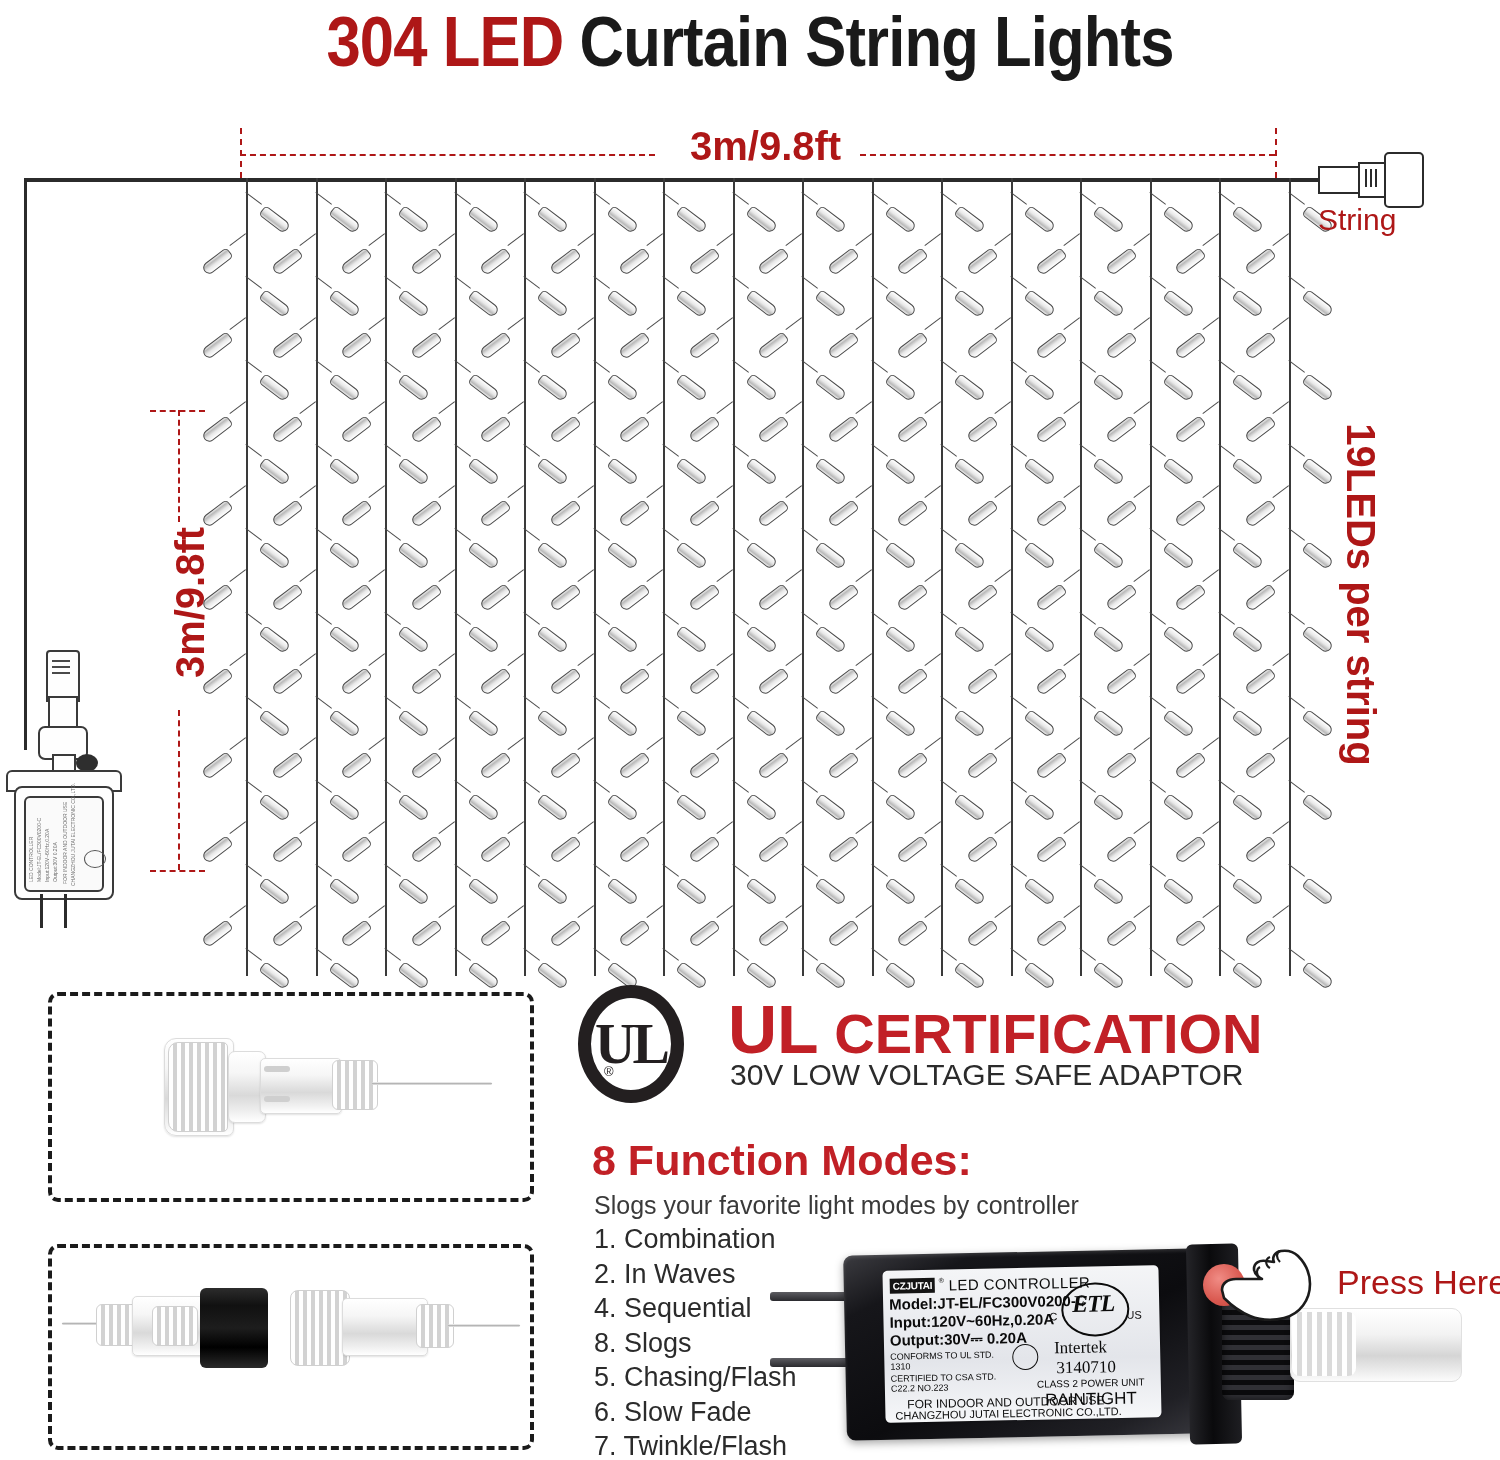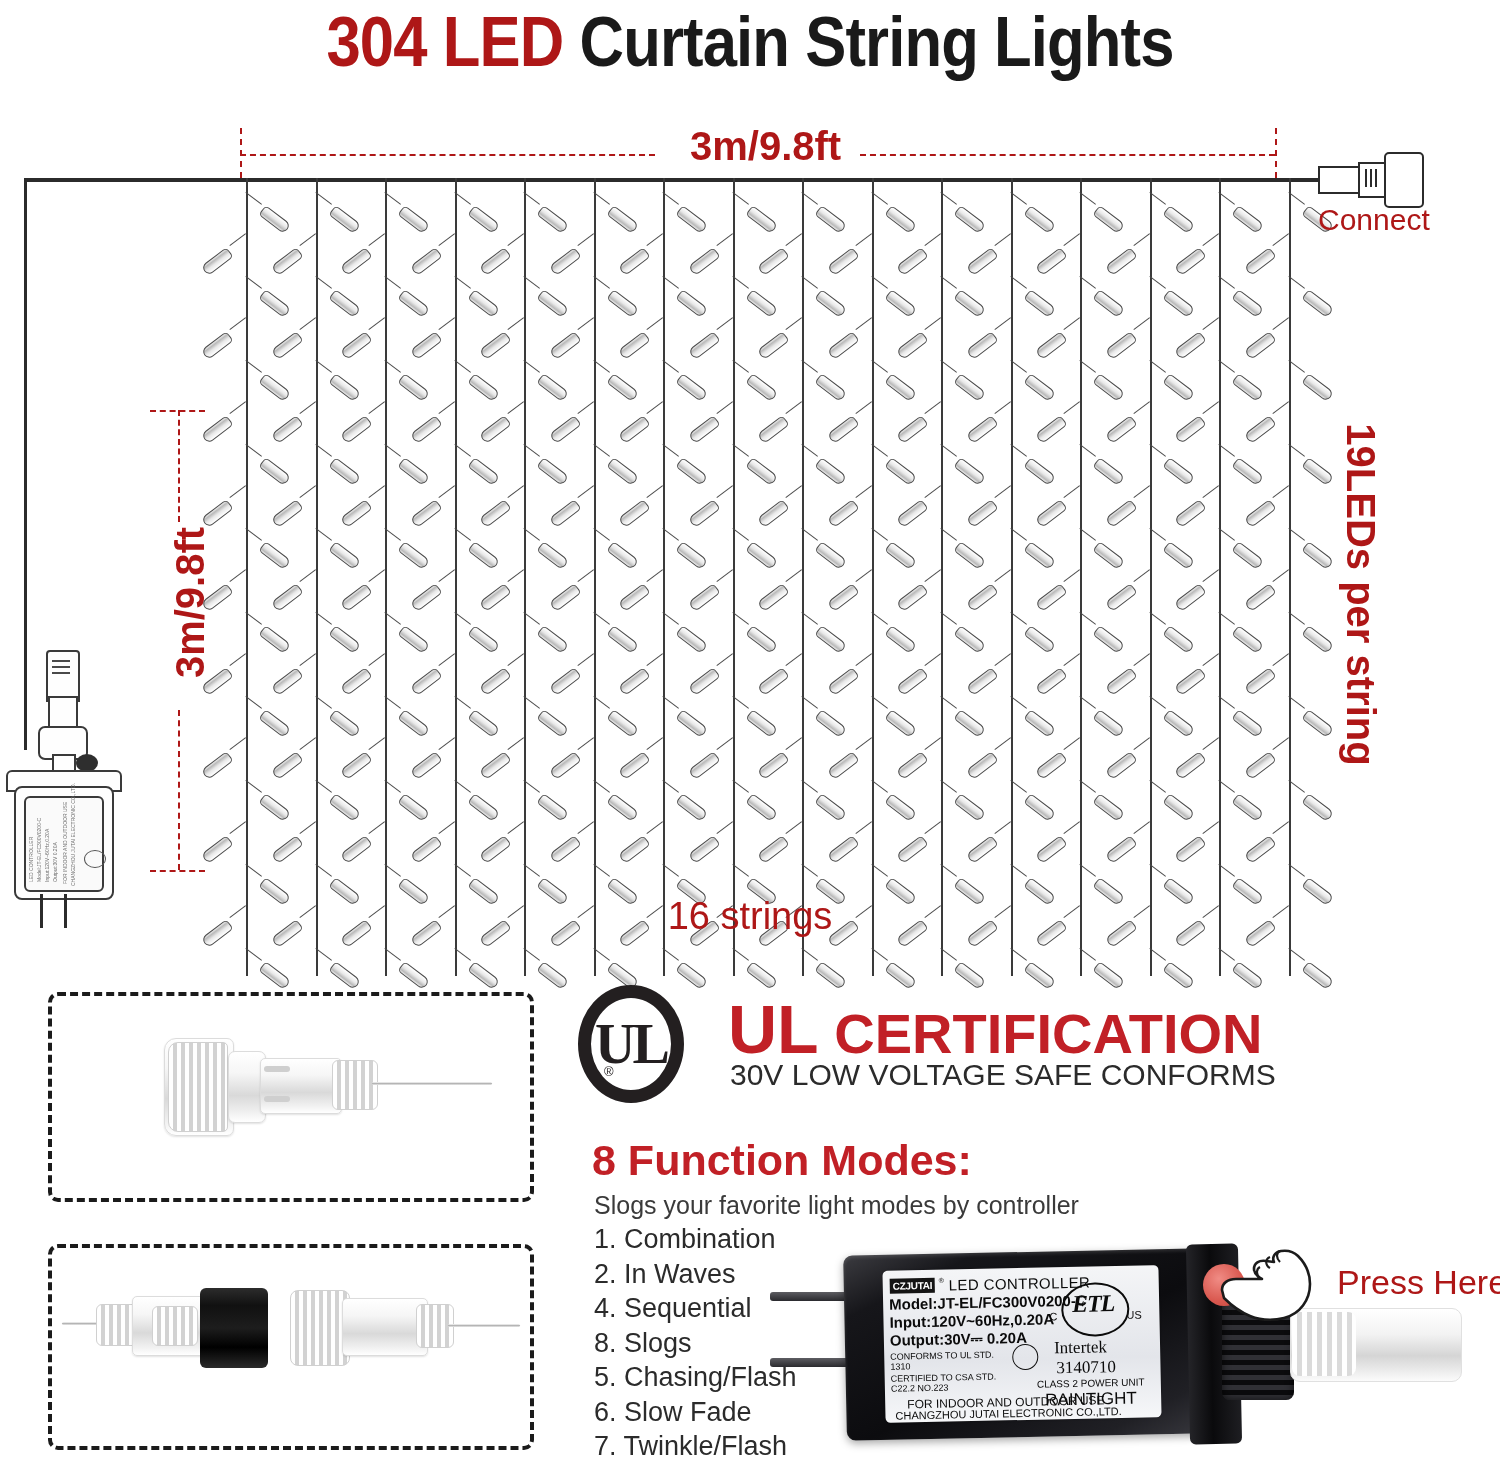--- a/index.html
+++ b/index.html
@@ -1404,23 +1404,22 @@
     </div>
 
   <div class="abs" style="left:1318px;top:40px;width:100px;height:56px;">
     <div class="cn-a" style="left:0px;top:16px;width:42px;height:24px;"></div>
     <div class="cn-a" style="left:40px;top:12px;width:28px;height:32px;"></div>
     <div class="cn-hatch" style="left:47px;top:19px;height:18px;"></div>
     <div class="cn-hatch" style="left:52px;top:19px;height:18px;"></div>
     <div class="cn-hatch" style="left:57px;top:19px;height:18px;"></div>
     <div class="cn-a" style="left:66px;top:2px;width:36px;height:52px;border-radius:5px;"></div>
   </div>
-  <div class="abs" id="connect-label">Connect</div>
-
-  <div class="abs" id="strings-label">16 strings</div>
+  <div class="abs" id="connect-label">String</div>
+
 
   <div class="abs" style="left:0px;top:540px;width:120px;height:250px;">
     <div class="ad-part" style="left:46px;top:0px;width:30px;height:48px;border-radius:4px 4px 0 0;"></div>
     <div class="abs" style="left:52px;top:10px;width:18px;height:1.6px;background:#4a4a4a;"></div>
     <div class="abs" style="left:52px;top:16px;width:18px;height:1.6px;background:#4a4a4a;"></div>
     <div class="abs" style="left:52px;top:22px;width:18px;height:1.6px;background:#4a4a4a;"></div>
     <div class="ad-part" style="left:48px;top:46px;width:26px;height:32px;"></div>
     <div class="ad-part" style="left:38px;top:76px;width:46px;height:30px;border-radius:7px;"></div>
     <div class="ad-part" style="left:52px;top:104px;width:20px;height:20px;"></div>
     <div class="abs" style="left:76px;top:104px;width:22px;height:18px;border-radius:50%;background:#2e2e2e;"></div>
@@ -1465,21 +1464,21 @@
     <div class="wirepic" style="left:396px;top:76px;width:72px;"></div>
   </div>
 </div>
 
 <div class="abs" id="ul-ring"></div>
 <div class="abs" id="ul-UL">UL</div>
 <div class="abs" id="ul-reg">®</div>
 <div class="abs" id="ul-title">
   <span class="big">UL</span><span> CERTIFICATION</span>
 </div>
-<div class="abs" id="ul-sub">30V LOW VOLTAGE SAFE CONFORMS</div>
+<div class="abs" id="ul-sub">30V LOW VOLTAGE SAFE ADAPTOR</div>
 
 <div class="abs" id="modes-h">8 Function Modes:</div>
 <div class="abs" id="modes-sub">Slogs your favorite light modes by controller</div>
 <div class="abs" id="modes-list">
   <div>1. Combination</div>
   <div>2. In Waves</div>
   <div>4. Sequential</div>
   <div>8. Slogs</div>
   <div>5. Chasing/Flash</div>
   <div>6. Slow Fade</div>

